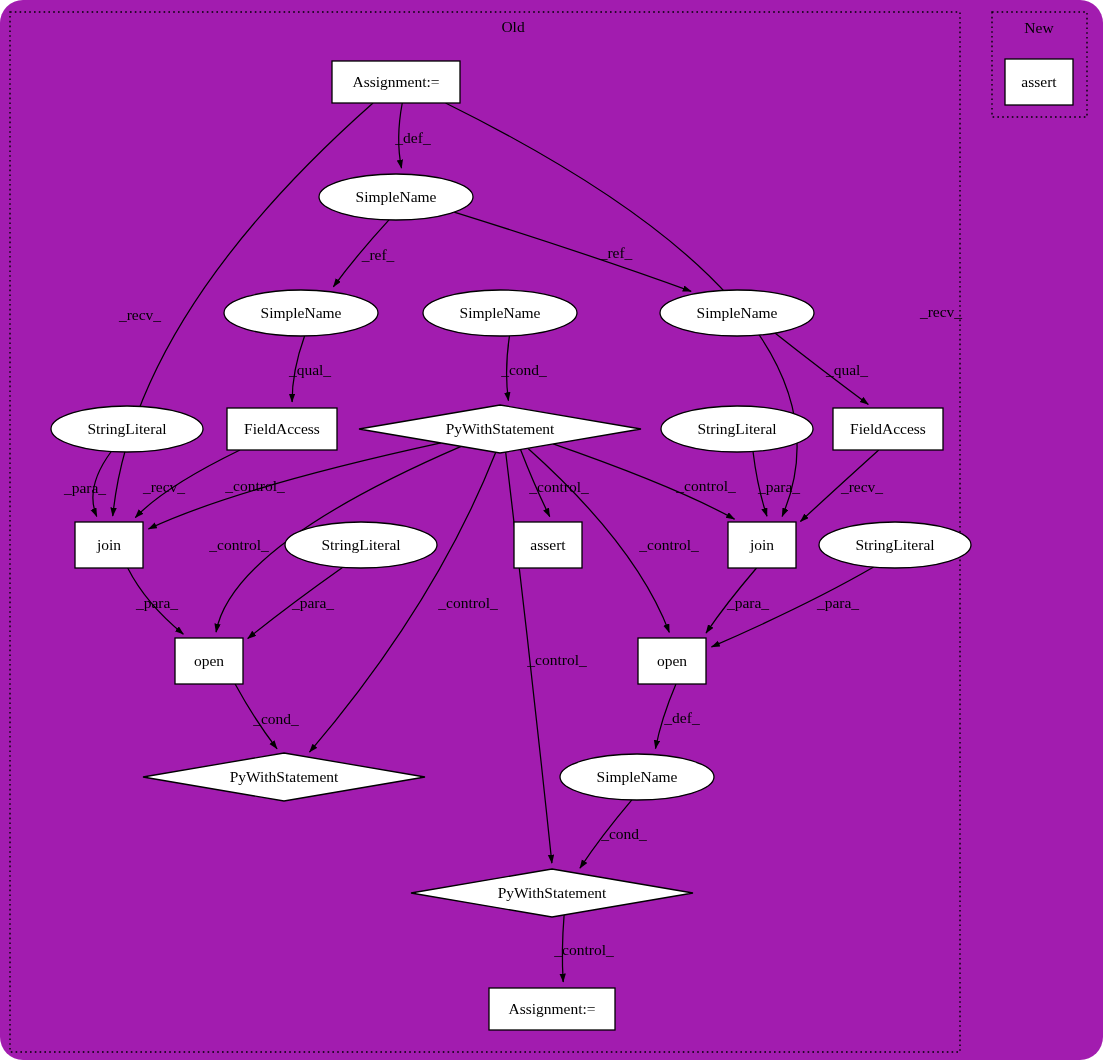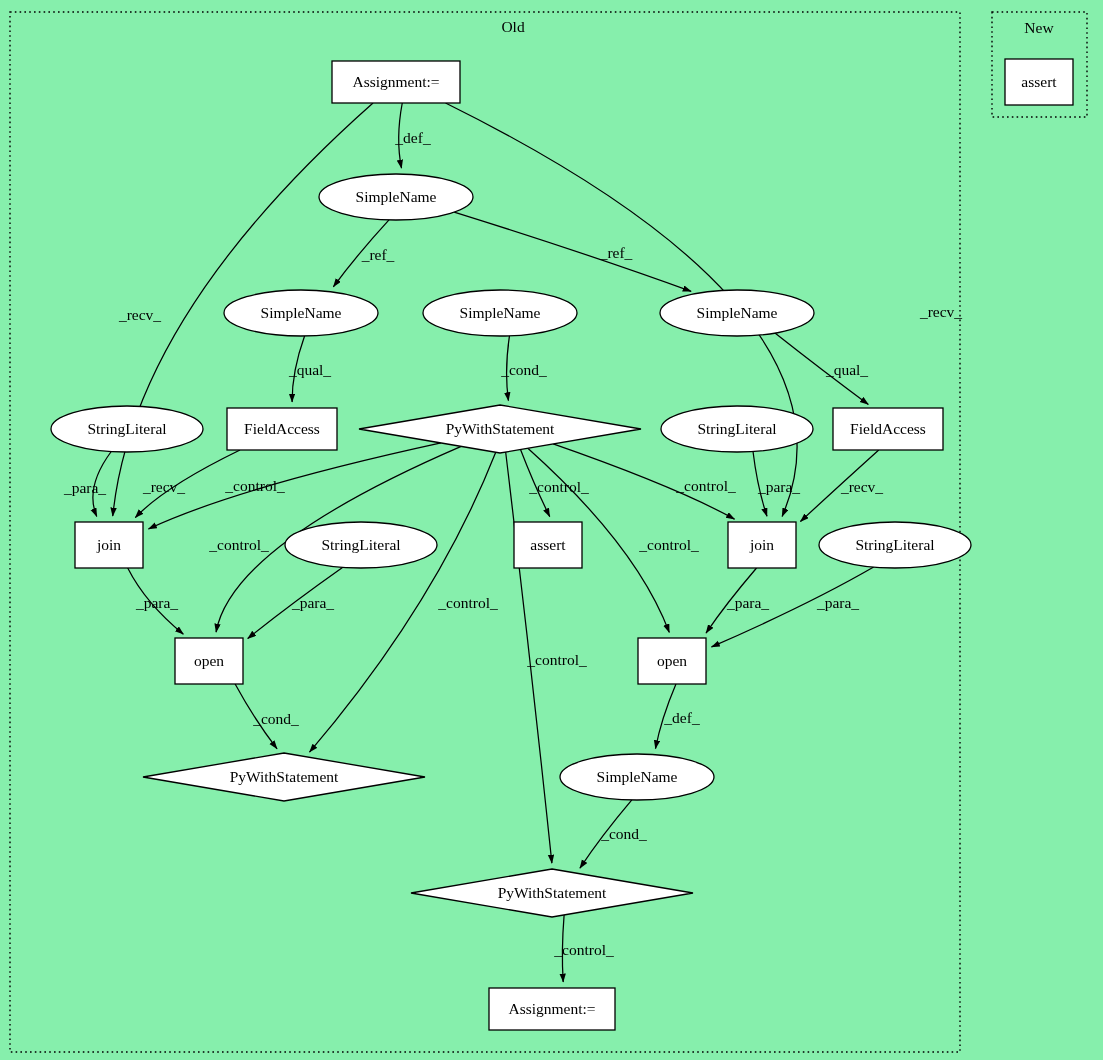--- a/index.html
+++ b/index.html
@@ -4,22 +4,23 @@
 <style>
   html, body {
     margin: 0;
     padding: 0;
     background: #ffffff;
   }
   #canvas {
     position: relative;
     width: 1103px;
     height: 1060px;
-    background: #86efac;
-    font-family: "Liberation Serif", "DejaVu Serif", serif;
+    background: #a21caf;
+    font-family: "Liberation Serif", "DejaVu Serif", serif;
+    border-radius: 23px;
   }
   svg#graph {
     display: block;
     width: 1103px;
     height: 1060px;
   }
   .cluster-border {
     fill: none;
     stroke: #000000;
     stroke-width: 1.4;

